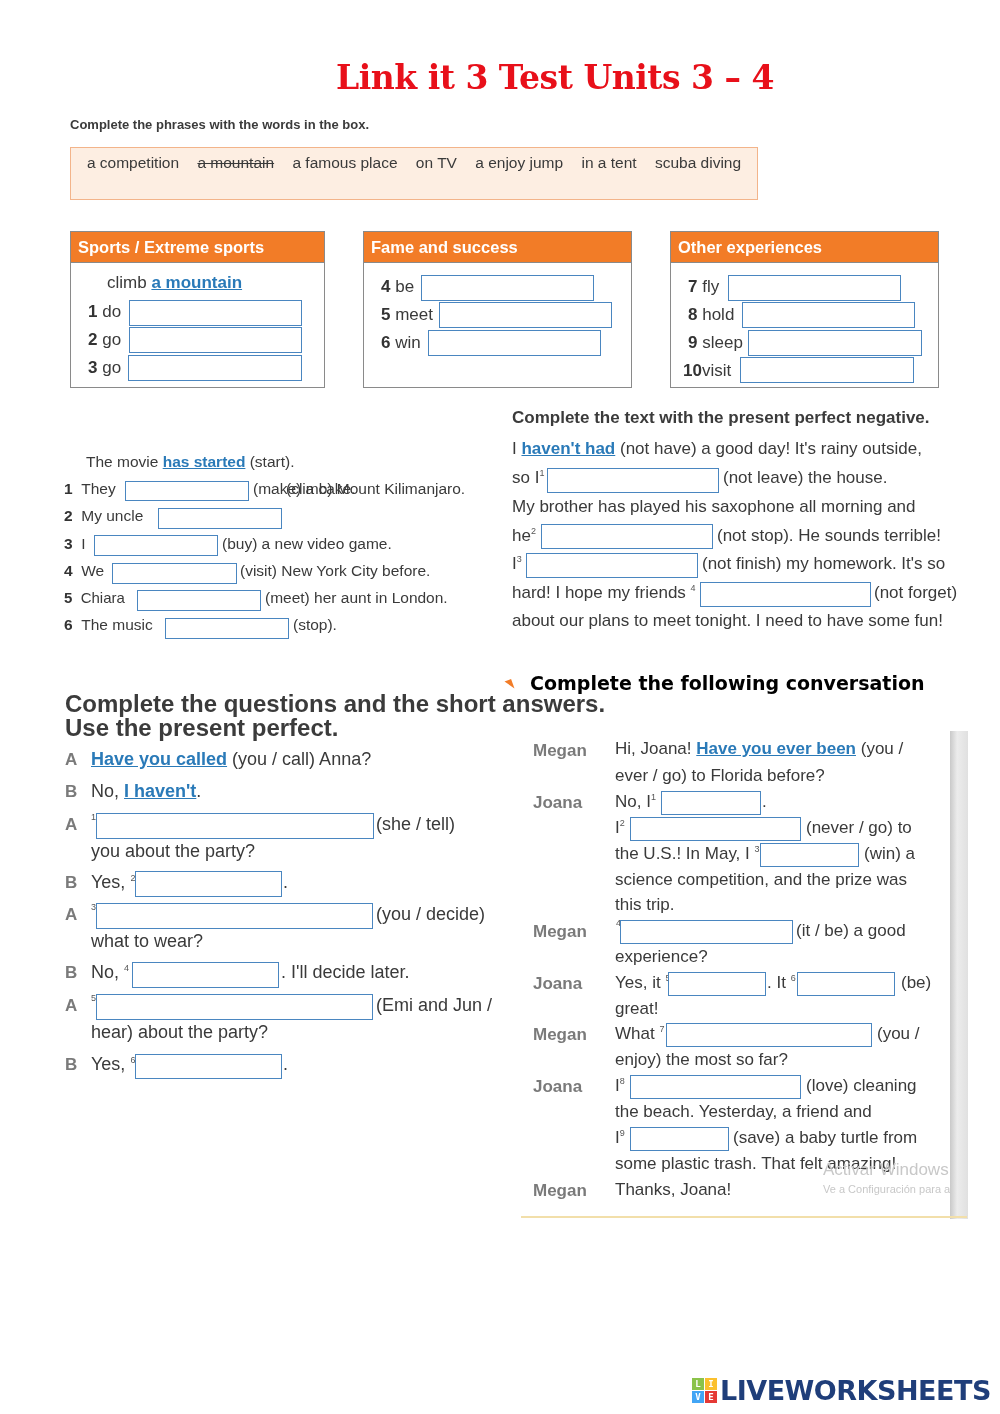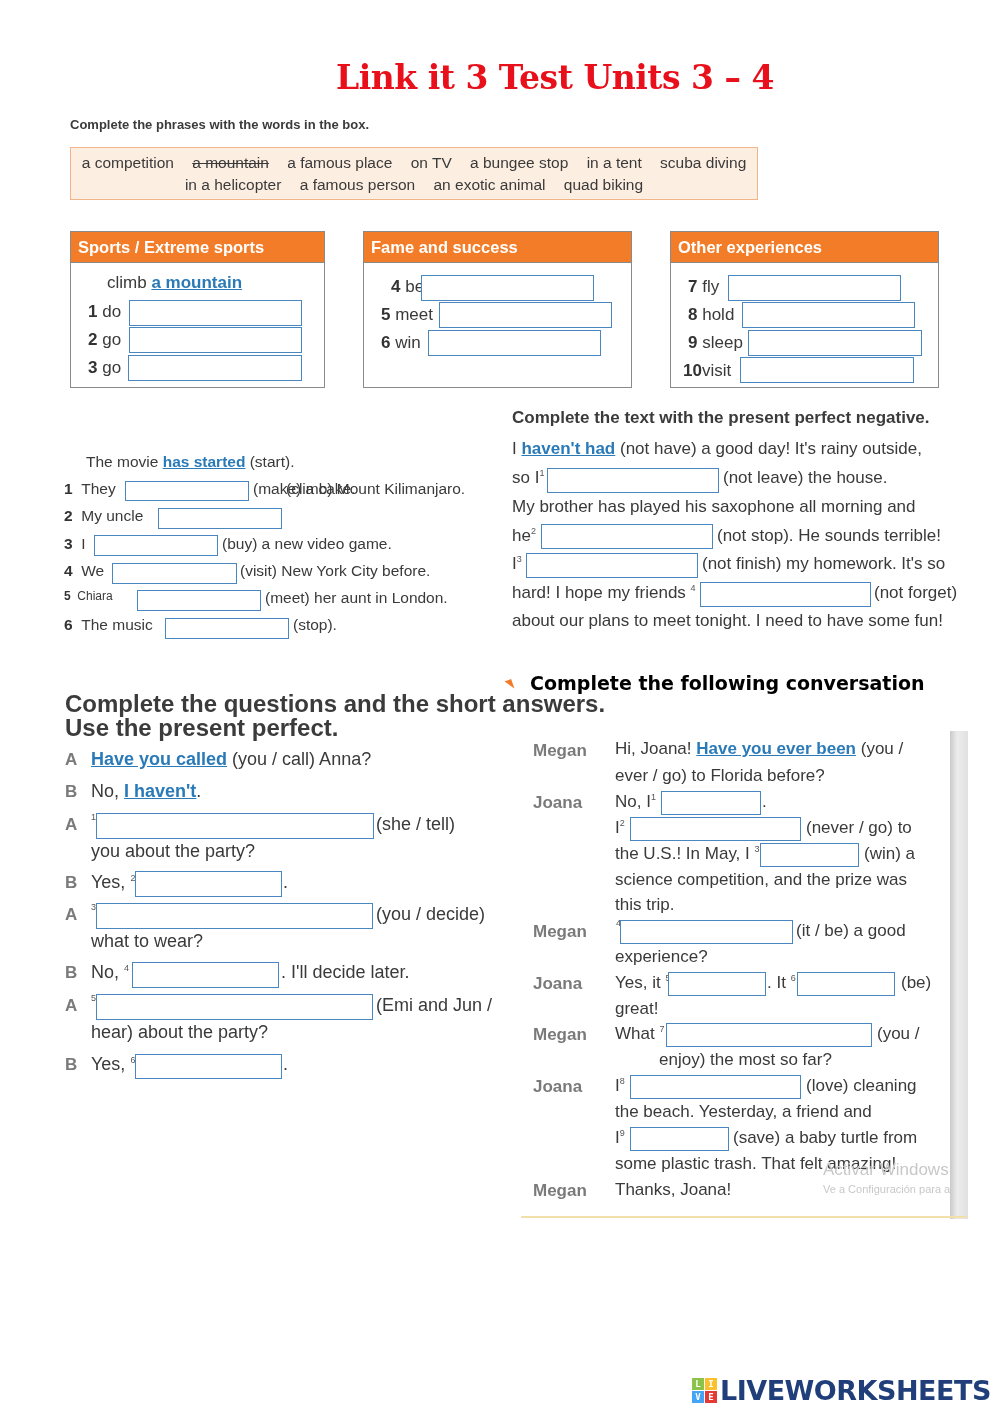--- a/index.html
+++ b/index.html
@@ -40,50 +40,44 @@
 
 <div class="abs title">Link it 3 Test Units 3 – 4</div>
 
 <div class="abs instr" style="left:70px;top:117px;font-size:13px;">Complete the phrases with the words in the box.</div>
 <div class="abs wordbox">
   <div>
     <span>a competition</span>
     <span class="strike">a mountain</span>
     <span>a famous place</span>
     <span>on TV</span>
-    <span>a bungee stop</span>
+    <span>a enjoy jump</span>
     <span>in a tent</span>
     <span>scuba diving</span>
-  </div>
-  <div>
-    <span>in a helicopter</span>
-    <span>a famous person</span>
-    <span>an exotic animal</span>
-    <span>quad biking</span>
   </div>
 </div>
 
 <div class="abs catbox" style="left:70px;top:231px;width:255px;height:157px;">
   <div class="cathead">Sports / Extreme sports</div>
 </div>
 <div class="row" style="left:107px;top:273px;">
   <span>climb</span>
   <span class="ans2" style="font-style:normal;">a mountain</span>
 </div>
 <div class="row" style="left:88px;top:302px;"><span class="num">1</span>&nbsp;<span>do</span></div>
 <input class="box" style="left: 129px; top: 300px; width: 173px; height: 26px;" value="">
 <div class="row" style="left:88px;top:330px;"><span class="num">2</span>&nbsp;<span>go</span></div>
 <input class="box" style="left: 129px; top: 327px; width: 173px; height: 26px;" value="">
 <div class="row" style="left:88px;top:358px;"><span class="num">3</span>&nbsp;<span>go</span></div>
 <input class="box" style="left: 128px; top: 355px; width: 174px; height: 26px;" value="">
 
 <div class="abs catbox" style="left:363px;top:231px;width:269px;height:157px;">
   <div class="cathead">Fame and success</div>
 </div>
-<div class="row" style="left:381px;top:277px;margin-left:10px;"><span class="num">4</span>&nbsp;<span>be</span></div>
+<div class="row" style="left:381px;top:277px;"><span class="num">4</span>&nbsp;<span>be</span></div>
 <input class="box" style="left: 421px; top: 275px; width: 173px; height: 26px;" value="">
 <div class="row" style="left:381px;top:305px;"><span class="num">5</span>&nbsp;<span>meet</span></div>
 <input class="box" style="left: 439px; top: 302px; width: 173px; height: 26px;" value="">
 <div class="row" style="left:381px;top:333px;"><span class="num">6</span>&nbsp;<span>win</span></div>
 <input class="box" style="left: 428px; top: 330px; width: 173px; height: 26px;" value="">
 
 <div class="abs catbox" style="left:670px;top:231px;width:269px;height:157px;">
   <div class="cathead">Other experiences</div>
 </div>
 <div class="row" style="left:688px;top:277px;"><span class="num">7</span>&nbsp;<span>fly</span></div>
@@ -112,21 +106,21 @@
 <div class="text" style="left:286px;top:480px;font-size:15.5px;text-align:right;">(climb) Mount Kilimanjaro.</div>
 
 <div class="text" style="left:64px;top:535px;font-size:15.5px;"><span class="num">3</span>&nbsp;&nbsp;<span>I</span></div>
 <input class="box" style="left: 94px; top: 535px; width: 124px; height: 21px;" value="">
 <div class="text" style="left:222px;top:535px;font-size:15.5px;">(buy) a new video game.</div>
 
 <div class="text" style="left:64px;top:562px;font-size:15.5px;"><span class="num">4</span>&nbsp;&nbsp;<span>We</span></div>
 <input class="box" style="left: 112px; top: 563px; width: 125px; height: 21px;" value="">
 <div class="text" style="left:240px;top:562px;font-size:15.5px;">(visit) New York City before.</div>
 
-<div class="text" style="left:64px;top:589px;font-size:12px;"><span class="num">5</span>&nbsp;&nbsp;<span>Chiara</span></div>
+<div class="text" style="left:64px;top:589px;font-size:15px;"><span class="num">5</span>&nbsp;&nbsp;<span>Chiara</span></div>
 <input class="box" style="left: 137px; top: 590px; width: 124px; height: 21px;" value="">
 <div class="text" style="left:265px;top:589px;font-size:15.5px;">(meet) her aunt in London.</div>
 
 <div class="text" style="left:64px;top:616px;font-size:15.5px;"><span class="num">6</span>&nbsp;&nbsp;<span>The music</span></div>
 <input class="box" style="left: 165px; top: 618px; width: 124px; height: 21px;" value="">
 <div class="text" style="left:293px;top:616px;font-size:15.5px;">(stop).</div>
 
 <div class="abs instr" style="left:512px;top:408px;font-size:17px;">Complete the text with the present perfect negative.</div>
 <div class="text" style="left:512px;top:439px;">
   <span>I</span>
@@ -225,21 +219,21 @@
 <input class="box" style="left: 668px; top: 972px; width: 98px; height: 24px;" value="">
 <div class="text" style="left:767px;top:973px;"><span>. It</span> <span class="sup">6</span></div>
 <input class="box" style="left: 797px; top: 972px; width: 98px; height: 24px;" value="">
 <div class="text" style="left:901px;top:973px;">(be)</div>
 <div class="text" style="left:615px;top:999px;">great!</div>
 
 <div class="spk" style="left:533px;top:1025px;">Megan</div>
 <div class="text" style="left:615px;top:1024px;"><span>What</span> <span class="sup">7</span></div>
 <input class="box" style="left: 666px; top: 1023px; width: 206px; height: 24px;" value="">
 <div class="text" style="left:877px;top:1024px;">(you /</div>
-<div class="text" style="left:615px;top:1050px;margin-left:44px;">enjoy) the most so far?</div>
+<div class="text" style="left:615px;top:1050px;">enjoy) the most so far?</div>
 
 <div class="spk" style="left:533px;top:1077px;">Joana</div>
 <div class="text" style="left:615px;top:1076px;"><span>I</span><span class="sup">8</span></div>
 <input class="box" style="left: 630px; top: 1075px; width: 171px; height: 24px;" value="">
 <div class="text" style="left:806px;top:1076px;text-align:right;">(love) cleaning</div>
 <div class="text" style="left:615px;top:1102px;">the beach. Yesterday, a friend and</div>
 <div class="text" style="left:615px;top:1128px;"><span>I</span><span class="sup">9</span></div>
 <input class="box" style="left: 630px; top: 1127px; width: 99px; height: 24px;" value="">
 <div class="text" style="left:733px;top:1128px;">(save) a baby turtle from</div>
 <div class="text" style="left:615px;top:1154px;">some plastic trash. That felt amazing!</div>

